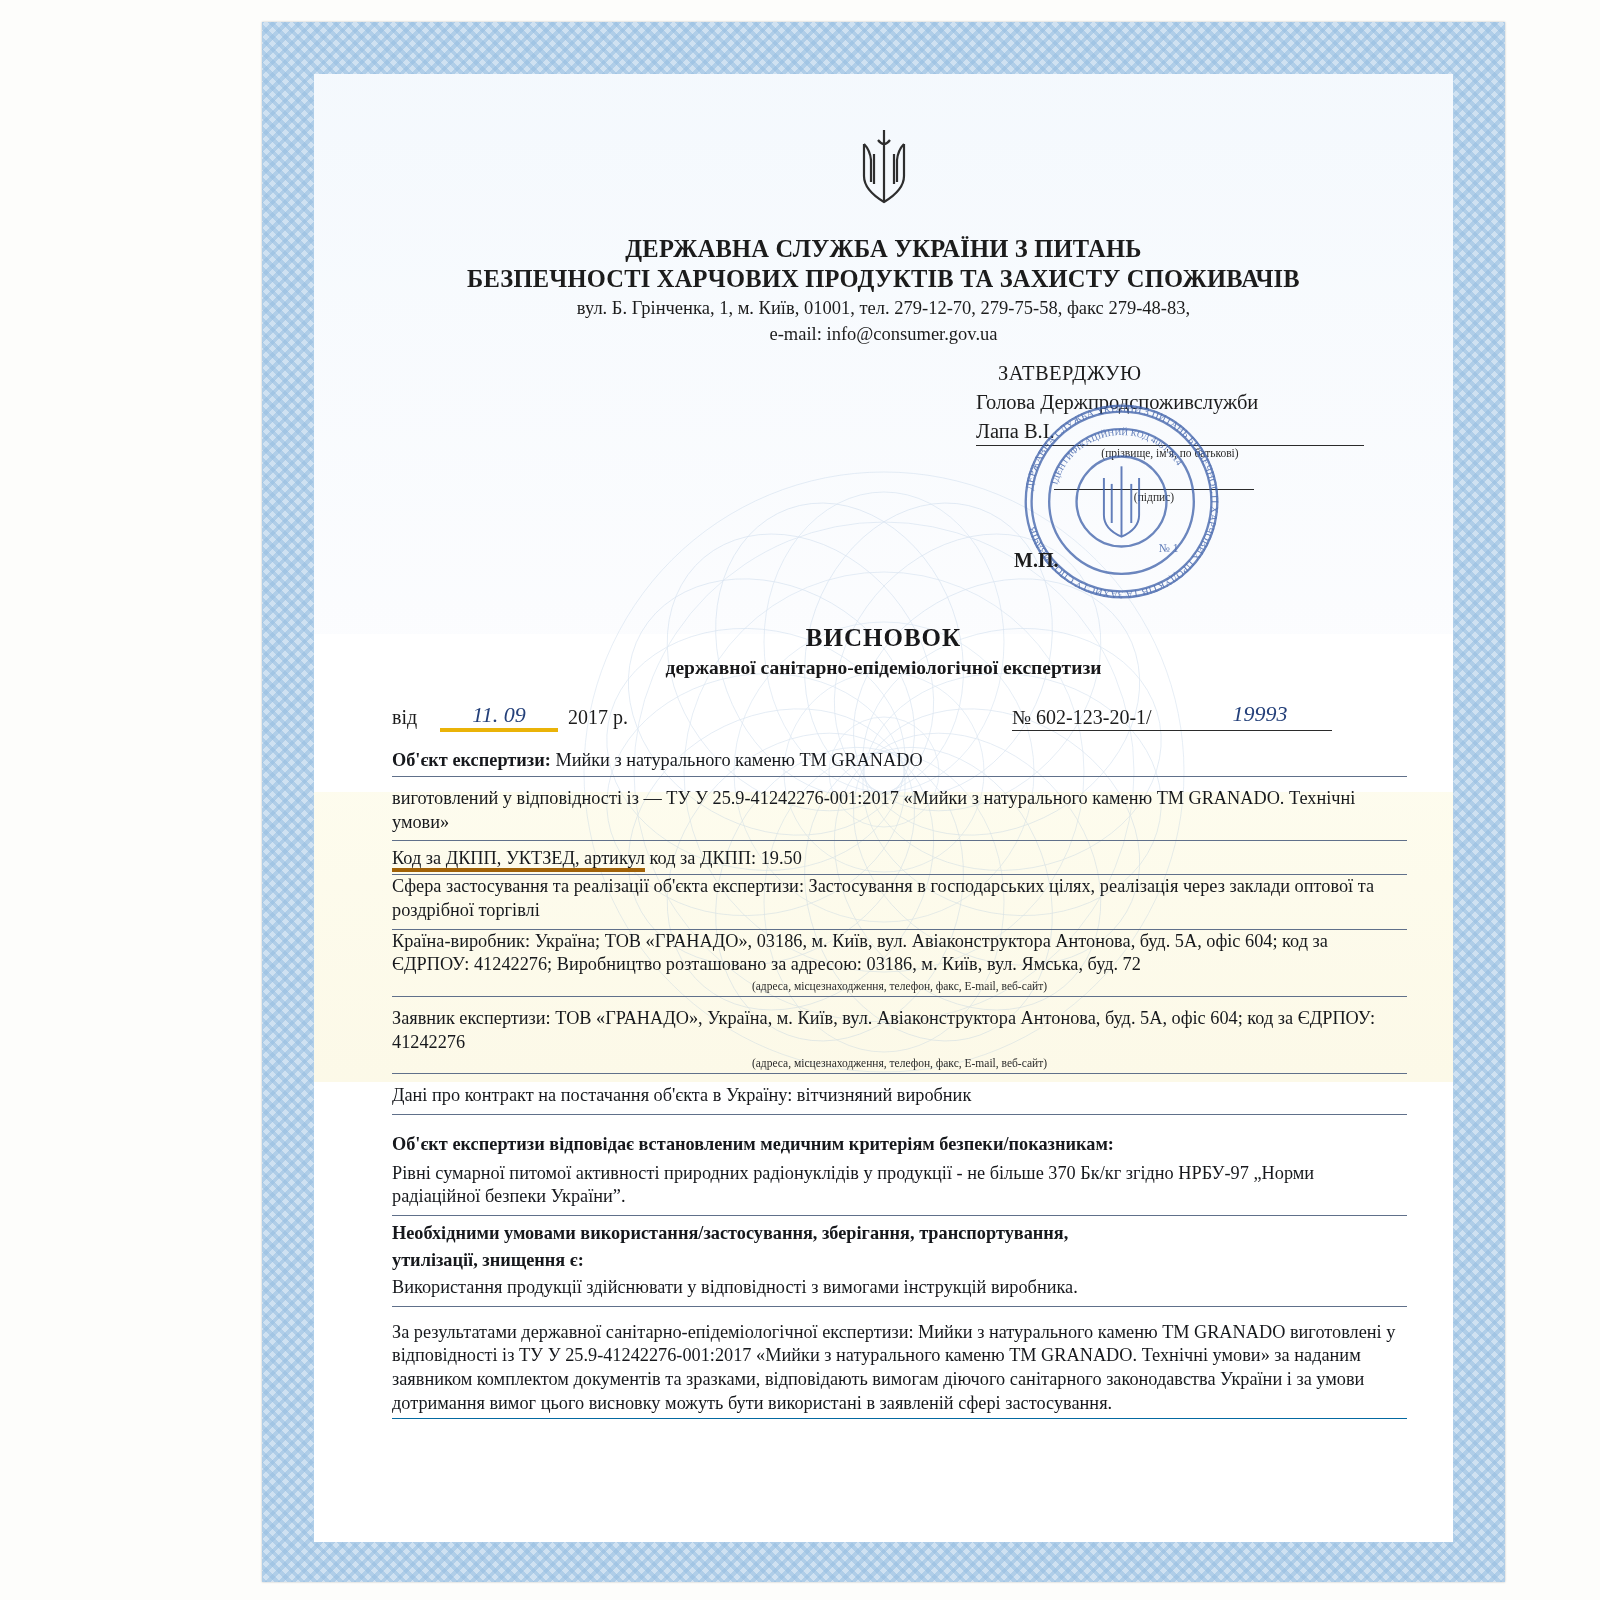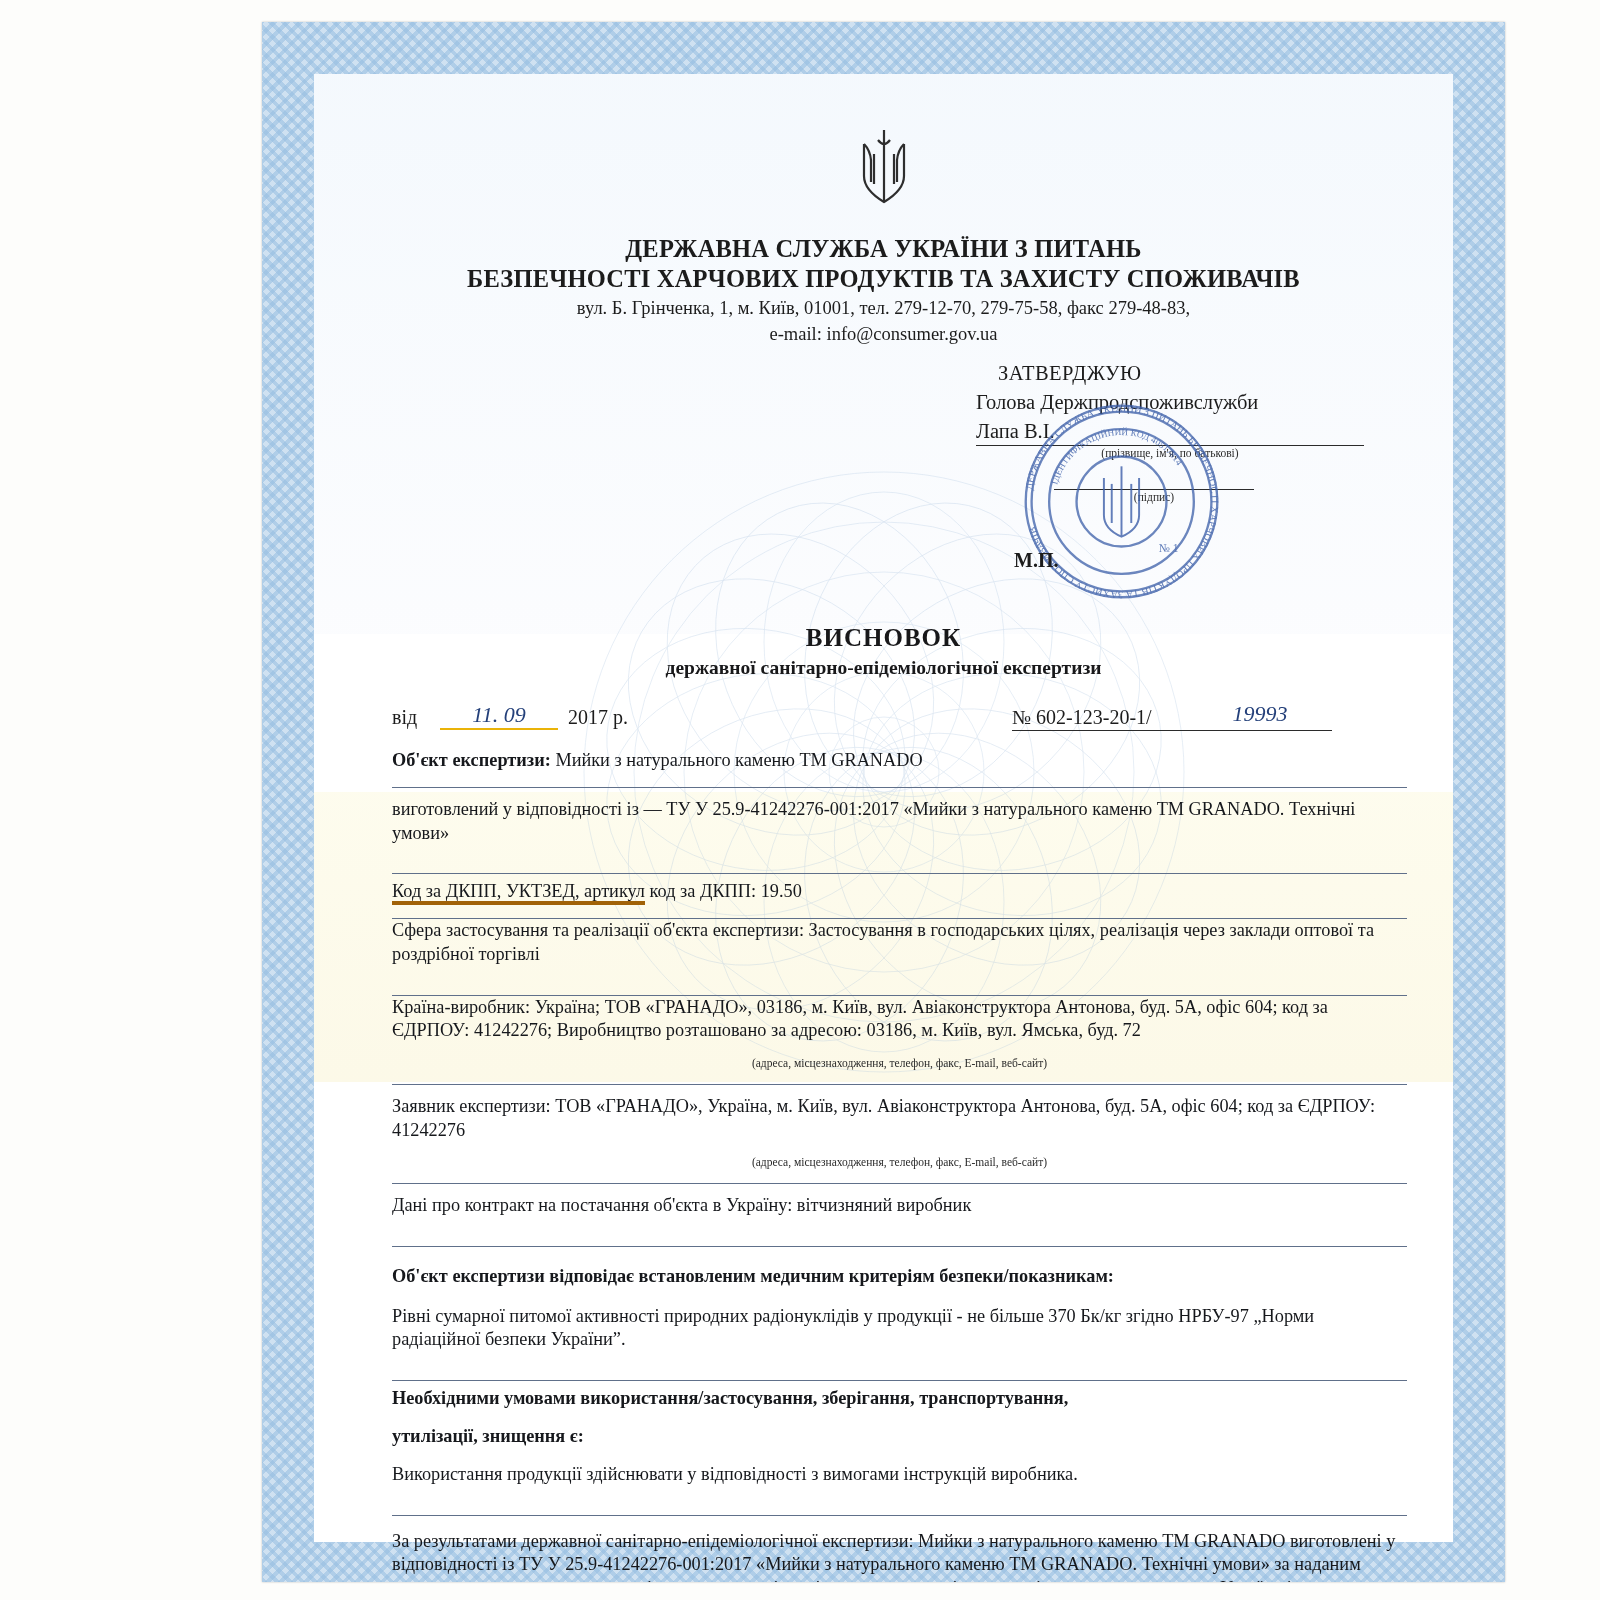--- a/index.html
+++ b/index.html
@@ -99,36 +99,36 @@
   .title-block .t1{font-weight:bold;font-size:25px;letter-spacing:1px;color:#18181a;}
   .title-block .t2{font-weight:bold;font-size:19.5px;margin-top:5px;color:#18181a;}
   .daterow{
     position:absolute;left:78px;right:40px;top:610px;height:34px;
     font-size:20px;color:#1c1c1c;
   }
   .daterow .vid{position:absolute;left:0;top:2px;}
   .daterow .dateval{
     position:absolute;left:48px;top:-2px;width:118px;text-align:center;
     font-family:"Liberation Serif",serif;font-style:italic;font-size:22px;
-    color:#24407a;border-bottom:2px solid #eab308;
+    color:#24407a;border-bottom:4px solid #eab308;
   }
   .daterow .yr{position:absolute;left:176px;top:2px;}
   .daterow .num{position:absolute;left:620px;top:2px;}
   .daterow .numval{
     position:absolute;left:800px;top:-3px;width:136px;text-align:center;
     font-style:italic;font-size:22px;color:#24407a;
   }
   .daterow .numrule{
     position:absolute;left:620px;top:26px;width:320px;border-bottom:1px solid #2b2b2b;
   }
   .body{
     position:absolute;left:78px;right:46px;top:655px;
     font-size:18.3px;line-height:1.30;color:#16181c;
   }
-  .row{position:relative;padding-bottom:14px;}
+  .row{position:relative;padding-bottom:3px;}
   .row.u{border-bottom:1px solid #60708a;}
   .b{font-weight:bold;}
   .cap-c{font-size:11.5px;text-align:center;color:#2a2a2a;line-height:1.1;}
   .sp6{height:6px;}
   .sp10{height:10px;}
   .sp18{height:18px;}
   .underline-word{border-bottom:4px solid #a16207;}
   .para{margin-top:2px;}
   .final{margin-top:14px;}
   .final .ln{border-bottom:1px solid #0369a1;padding-bottom:2px;}

